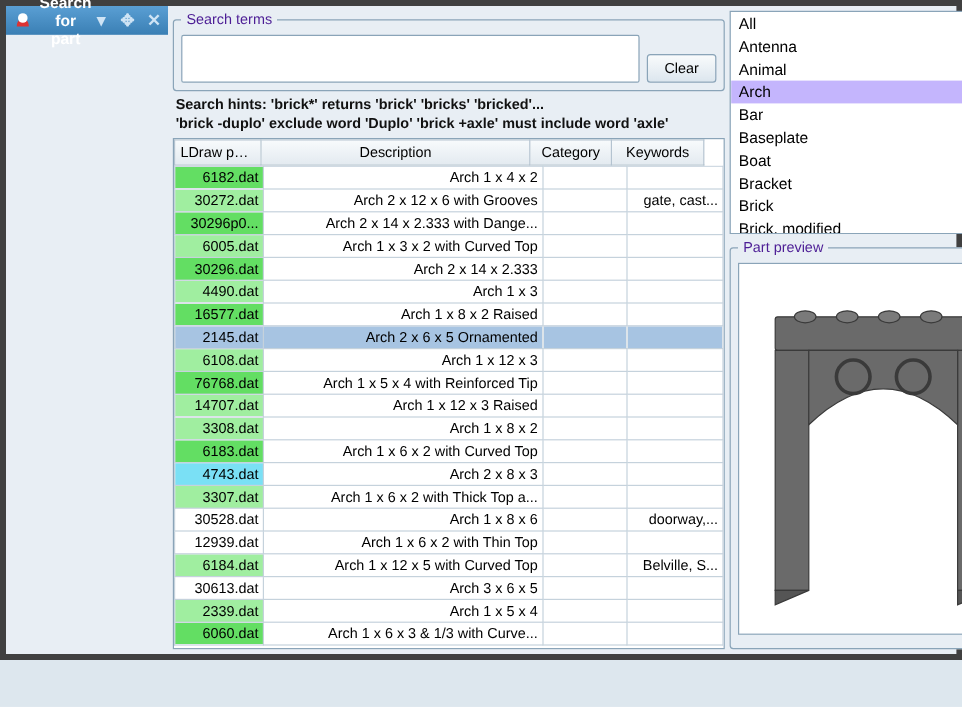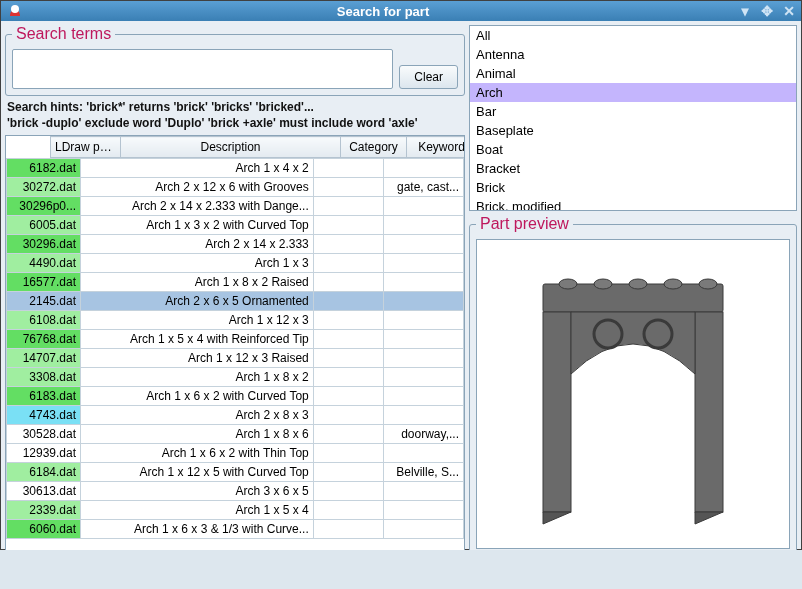--- a/index.html
+++ b/index.html
@@ -1,43 +1,43 @@
 <!DOCTYPE html>
 <html><head>
 <meta charset="utf-8">
 <style>
   * { box-sizing: border-box; }
   body { margin: 0; font-family: Arial, sans-serif; font-size: 12px; background: #dde7ee; overflow: hidden; }
-  .window { width: 802px; height: 550px; display: flex; flex-direction: column; background: #e8eef4; border: 1px solid #404040; }
+  .window { width: 802px; height: 550px; display: flex; flex-direction: row; background: #e8eef4; border: 5px solid #404040; }
   .titlebar { height: 24px; background: linear-gradient(to bottom, #5a9fd4, #3a7fb4); color: #fff; display: flex; align-items: center; padding: 0 4px; font-weight: bold; font-size: 13px; }
   .titlebar .icon-wrap { width: 20px; height: 20px; display:flex; align-items:center; justify-content:center; margin-right:4px; }
   .titlebar .title { flex: 1; text-align: center; }
   .titlebar .winbtns { display: flex; gap: 6px; }
   .winbtn { width: 16px; height: 16px; color: #cfe4f5; cursor: pointer; display:flex; align-items:center; justify-content:center; font-size:14px; }
   .content { flex: 1; display: flex; gap: 4px; padding: 4px; }
   .left { flex: 0 0 460px; display: flex; flex-direction: column; }
   .right { flex: 1; display: flex; flex-direction: column; gap: 4px; }
   fieldset { border: 1px solid #8aa4b8; border-radius: 3px; margin: 0; padding: 6px; background: #e8eef4; }
-  legend { padding: 0 4px; font-size: 16px; color: #be185d; margin-top: 22px; }
+  legend { padding: 0 4px; font-size: 12px; color: #4c1d95; margin-top: 22px; }
   .search-row { display: flex; gap: 6px; align-items: flex-end; }
   .search-input { flex: 1; height: 40px; border: 1px solid #8aa4b8; background: #fff; border-radius: 2px; padding: 2px 4px; resize:none; font-family:inherit; font-size:12px; }
   .btn { background: linear-gradient(to bottom, #f9fbfc, #dce6ee); border: 1px solid #8aa4b8; border-radius: 3px; padding: 4px 14px; font-size: 12px; cursor: pointer; }
   .hints { margin: 4px 2px; font-size: 12px; font-weight: bold; color: #111; line-height: 1.3; }
   .table-wrap { flex: 1; border: 1px solid #8aa4b8; background: #fff; overflow: hidden; position: relative; }
   table { border-collapse: collapse; width: 100%; table-layout: fixed; }
   th { background: linear-gradient(to bottom, #f7fafc, #e3eaf0); border: 1px solid #b4c3d0; padding: 3px 4px; font-weight: normal; font-size: 12px; text-align: center; overflow:hidden; white-space:nowrap; text-overflow:ellipsis; }
   td { border: 1px solid #c5d2dc; padding: 2px 4px; font-size: 12px; white-space: nowrap; overflow: hidden; text-overflow: ellipsis; height: 16px; }
   tbody tr.selected td { background: #a7c4e2 !important; }
   td.c-white { background: #fff; }
   td.c-green { background: #63de63; }
   td.c-lgreen { background: #a0eea0; }
   td.c-cyan { background: #7ae0f5; }
   .tbody-scroll { position:absolute; top:22px; bottom:0; left:0; right:0; overflow-y:scroll; }
   .tbody-scroll table { margin-top:0;text-align:right; }
-  .thead-fixed { position:absolute; top:0; left:0; right:16px;padding-left:44px; }
+  .thead-fixed { position:absolute; top:0; left:0; right:16px; }
   .catlist { height: 186px; border: 1px solid #8aa4b8; background: #fff; overflow-y: scroll; font-size: 13px; }
   .catlist .item { padding: 2px 6px; cursor: pointer; }
   .catlist .item.sel { background: #c4b5fd; }
   .preview-box { flex:1; }
   .preview-img { width: 100%; height: 310px; background: #fff; border: 1px solid #8aa4b8; display:flex; align-items:center; justify-content:center; }
   .footer { display:flex; justify-content:flex-end; gap:8px; padding: 6px 10px; }
   .footer .btn { min-width: 70px; }
 </style>
 </head>
 <body>
@@ -175,20 +175,26 @@
                 </tr>
                 <tr>
                   <td class="c-green">6183.dat</td>
                   <td>Arch  1 x  6 x  2 with Curved Top</td>
                   <td></td>
                   <td></td>
                 </tr>
                 <tr>
                   <td class="c-cyan">4743.dat</td>
                   <td>Arch  2 x  8 x  3</td>
+                  <td></td>
+                  <td></td>
+                </tr>
+                <tr>
+                  <td class="c-lgreen">3307.dat</td>
+                  <td>Arch  1 x  6 x  2 with Thick Top a...</td>
                   <td></td>
                   <td></td>
                 </tr>
                 <tr>
                   <td class="c-white">30528.dat</td>
                   <td>Arch  1 x  8 x  6</td>
                   <td></td>
                   <td>doorway,...</td>
                 </tr>
                 <tr>

